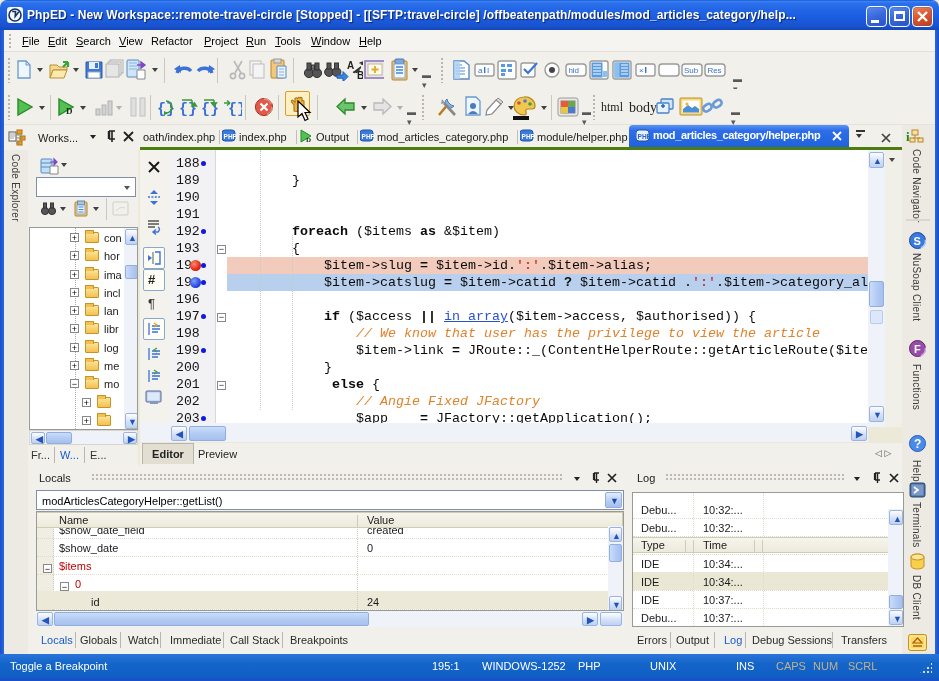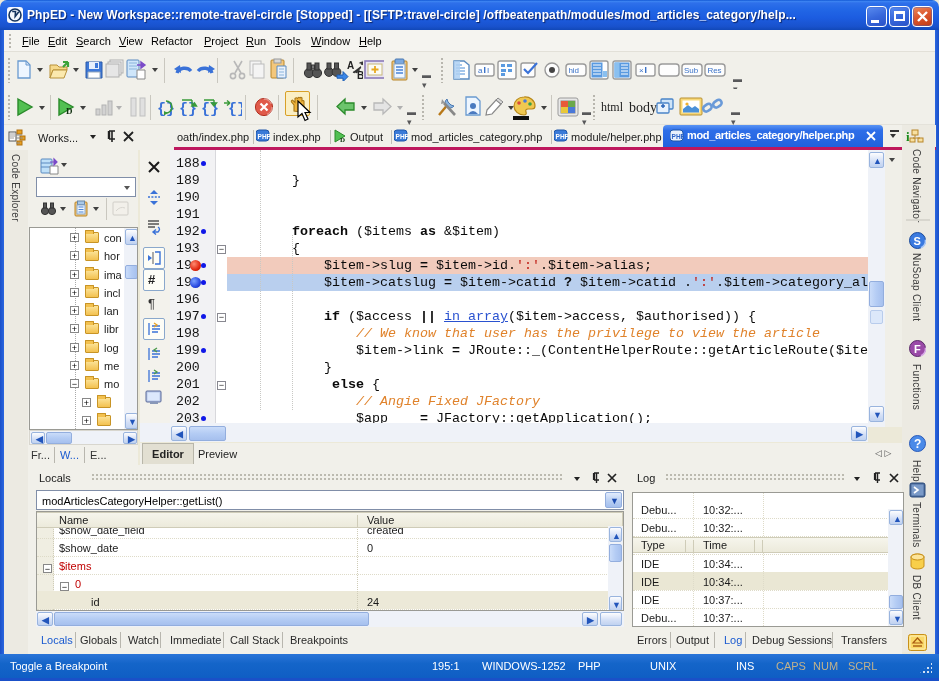--- a/index.html
+++ b/index.html
@@ -35,21 +35,21 @@
   #tb1 { left:4px; top:52px; width:931px; height:37px; background:#f1f0ea; }
   #tb2 { left:4px; top:89px; width:931px; height:36px; background:#f1f0ea; border-bottom:1px solid #e4e2da; }
   .grip { width:3px; background-image:radial-gradient(circle at 1px 1px,#b8b6ae 1px,transparent 1.2px);
     background-size:4px 4px; }
   .tsep { width:1px; background:#c9c7bf; }
   .dd { width:0; height:0; border-left:3px solid transparent; border-right:3px solid transparent; border-top:4px solid #404040; }
   .chev { color:#58585a; font-size:9px; }
 
   
   #tabrow { left:4px; top:125px; width:800px; height:25px; background:#f1f0ea; }
-  #tabstrip { position:absolute; left:136px; top:0; width:762px; height:25px; border-bottom:3px solid #be185d; background:#f1f0ea;margin-left:34px;}
+  #tabstrip { position:absolute; left:136px; top:0; width:762px; height:25px; border-bottom:3px solid #4d7c0f; background:#f1f0ea;}
   .tab { position:absolute; top:2px; height:20px; font-size:11px; color:#1a1a1a; white-space:nowrap; }
   .tab .ico { position:absolute; left:0px; top:2px; }
   .tabsep { position:absolute; top:5px; width:1px; height:14px; background:#c0beb6; }
   #activetab { position:absolute; left:489px; top:0px; width:220px; height:22px;
     background:linear-gradient(180deg,#5a94f4 0%,#2e6ee8 25%,#2061dd 100%);
     border-radius:4px 4px 0 0; color:#fff; font-weight:bold; font-size:11px; }
 
   
   #leftstrip { left:4px; top:150px; width:24px; height:315px; background:#eceae2; }
   .vtext { writing-mode:vertical-rl; font-size:10px; color:#3a3a3a; letter-spacing:.3px; }

